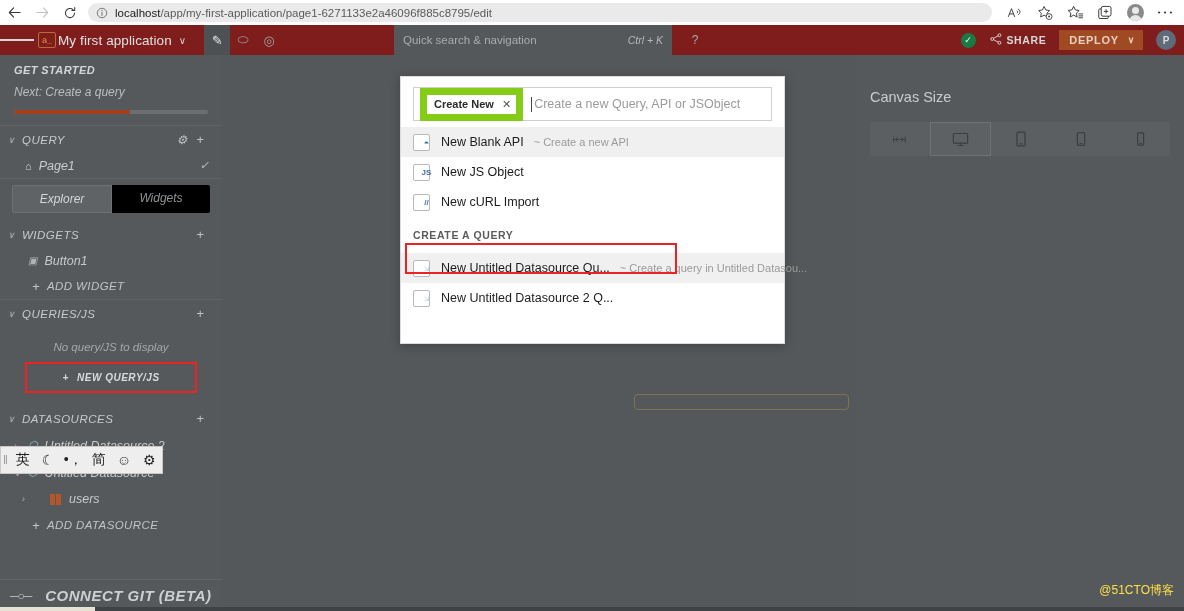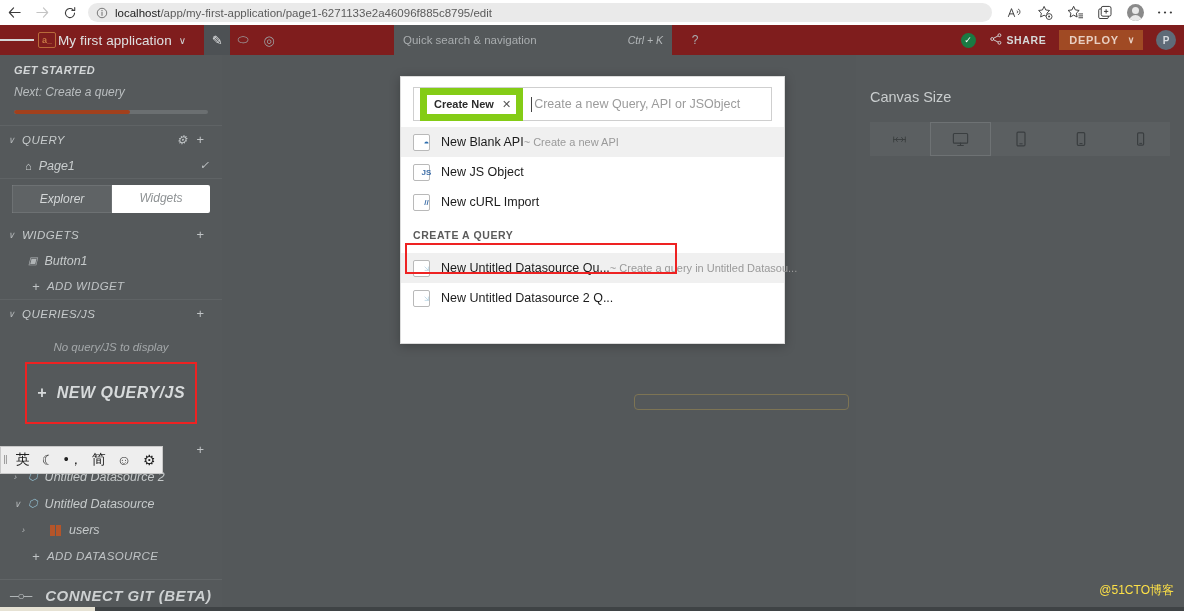--- a/index.html
+++ b/index.html
@@ -139,21 +139,21 @@
 
   .page-item {
     display:flex; align-items:center; height: 25px; padding: 0 13px 0 25px;
     font-size: 12.5px; color: #c9cdce;
   }
   .page-item-icon { margin-right: 7px; font-size: 11px; }
   .page-item-check { margin-left: auto; font-size: 11px; color: #c2c6c8; }
 
   .tabs-row { padding: 6px 12px 8px 12px; }
   .tabs-inner {
-    display:flex; background: #ffffff; border-radius: 2px; overflow: hidden;
+    display:flex; background: #000000; border-radius: 2px; overflow: hidden;
   }
   .tab {
     flex: 1; text-align: center; font-size: 12px; padding: 6px 0;
     color: #8e9294;
   }
   .tab.active { background: #5f6365; color: #d4d7d8; border: 1px solid #6d7173; }
 
   .widget-item {
     display:flex; align-items:center; height: 25px; padding: 0 13px 0 28px;
     font-size: 12.5px; color: #c6cacb;
@@ -163,22 +163,22 @@
     display:flex; align-items:center; height: 26px; padding: 0 13px 0 32px;
     font-size: 11.5px; letter-spacing: .4px; color: #c0c4c6;
   }
   .add-row .plus { margin-right: 7px; font-size: 13px; }
 
   .empty-note {
     text-align:center; font-size: 11.5px; color: #a4a8aa; margin-top: 14px;
   }
   .new-query-wrap { padding: 9px 25px 0 25px; }
   .new-query-btn {
-    border: 2px solid #ee2222; padding: 20px 0; text-align:center;
-    font-size: 16px; font-weight: bold; letter-spacing: .5px; color: #d7dadb;
+    border: 2px solid #ee2222; padding: 8px 0; text-align:center;
+    font-size: 10px; font-weight: bold; letter-spacing: .5px; color: #d7dadb;
   }
 
   .ds-item {
     display:flex; align-items:center; height: 27px; padding: 0 13px 0 14px;
     font-size: 12.5px; color: #c6cacb;
   }
   .ds-caret { width: 14px; font-size: 9px; color: #b4b8ba; }
   .ds-icon { margin-right: 7px; font-size: 11px; color: #8fb8c9; }
   .tbl-item {
     display:flex; align-items:center; height: 26px; padding: 0 13px 0 22px;
@@ -264,21 +264,21 @@
   }
   .mi.hl { background: #f0f0f0; }
   .mi-icon {
     width: 17px; height: 17px; border: 1px solid #b9b9b9; border-radius: 2px;
     margin-right: 11px; flex: none;
     display:flex; align-items:center; justify-content:center;
     font-size: 8px; font-weight: bold; color: #3f6fa8; background:#fff;padding-left:10px;
   }
   .mi-icon.plain { border:none; background:none; font-size: 15px; color: #4c4c4c; }
   .mi-label { white-space: nowrap; }
-  .mi-desc { font-size: 11px; color: #9a9a9a; white-space: nowrap; text-align: center; }
+  .mi-desc { font-size: 11px; color: #9a9a9a; margin-left: 10px; white-space: nowrap; text-align: center; }
 
   .mi-group {
     font-size: 10.5px; font-weight: bold; letter-spacing: .6px; color: #5b5b5b;
     padding: 12px 12px 6px 12px;
   }
   .redbox {
     position: absolute; left: 405px; top: 243px; width: 272px; height: 31px;
     border: 2px solid #ee2222; z-index: 33; pointer-events: none;
   }
 

